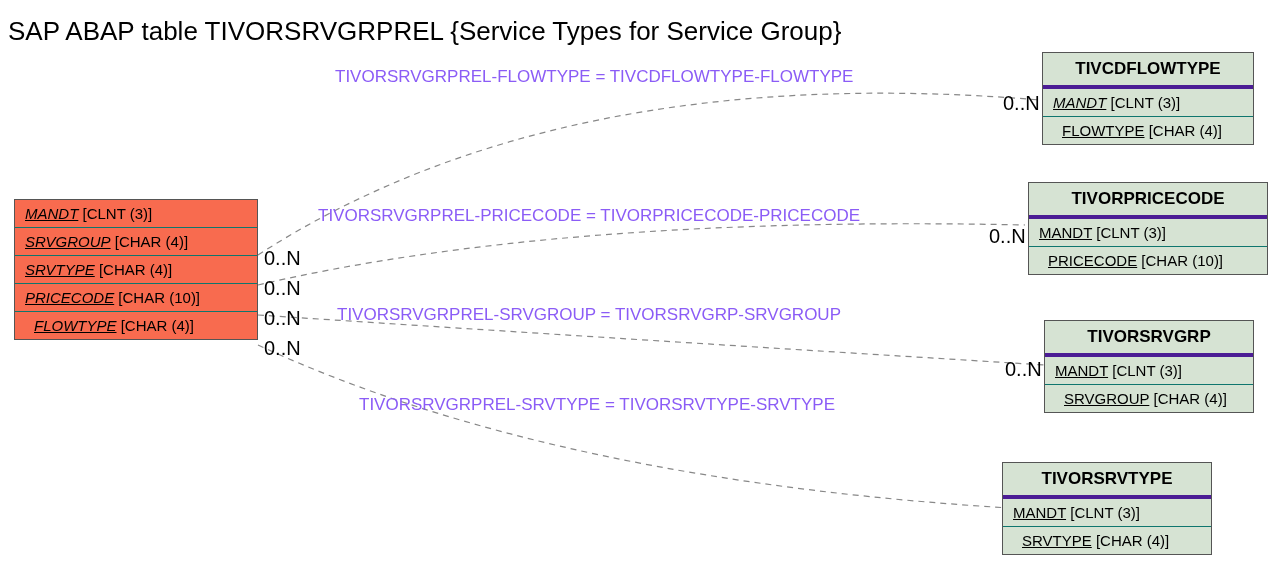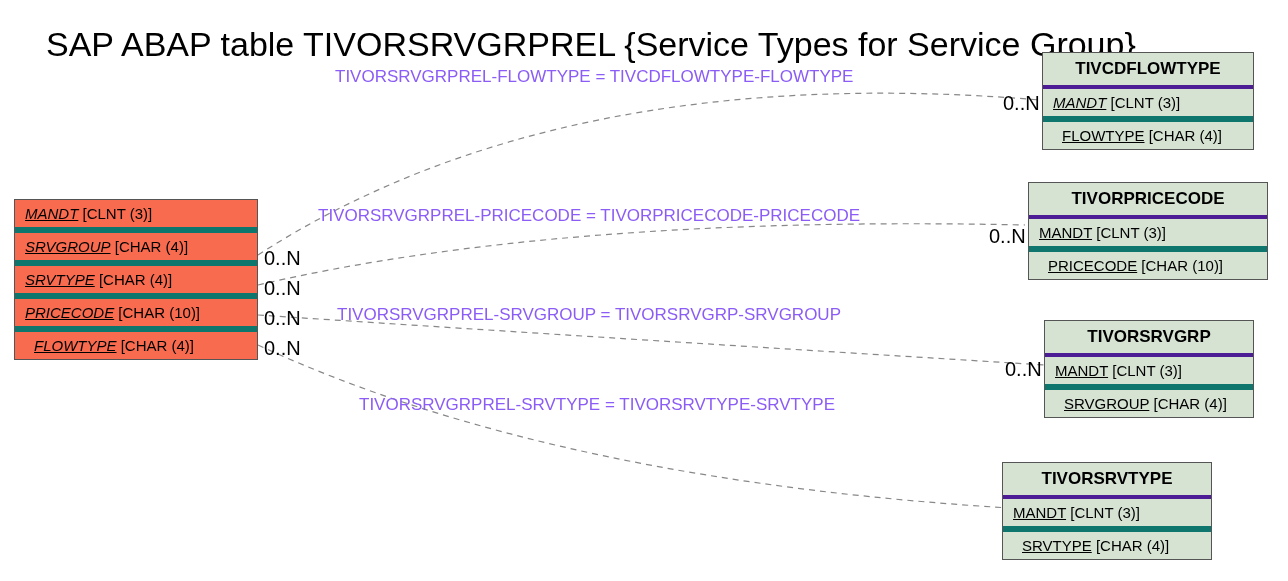--- a/index.html
+++ b/index.html
@@ -7,44 +7,43 @@
     padding: 0;
     width: 1288px;
     height: 581px;
     background: #ffffff;
     font-family: Arial, Helvetica, sans-serif;
     position: relative;
     overflow: hidden;
   }
   .title {
     position: absolute;
-    top: 25px;
+    top: 16px;
     left: 8px;
-    font-size: 34px;
+    font-size: 26px;
     color: #000;
-    margin-left: 38px;
   }
   .entity {
     position: absolute;
     border: 1px solid #555;
     background: #d6e3d3;
   }
   .entity.primary {
     background: #f86b4f;
   }
   .entity .header {
     font-weight: bold;
     padding: 6px 10px;
     border-bottom: 4px solid #4c1d95;
     text-align: center;
     font-size: 17px;
   }
   .entity .row {
     padding: 5px 10px;
-    border-bottom: 6px solid #0f766e;
+    border-bottom: 1px solid #0f766e;
     font-size: 15px;
     white-space: nowrap;
   }
   .entity .row:last-child {
     border-bottom: none;
     padding-left: 19px;
   }
   .field-name {
     font-style: italic;
     text-decoration: underline;

